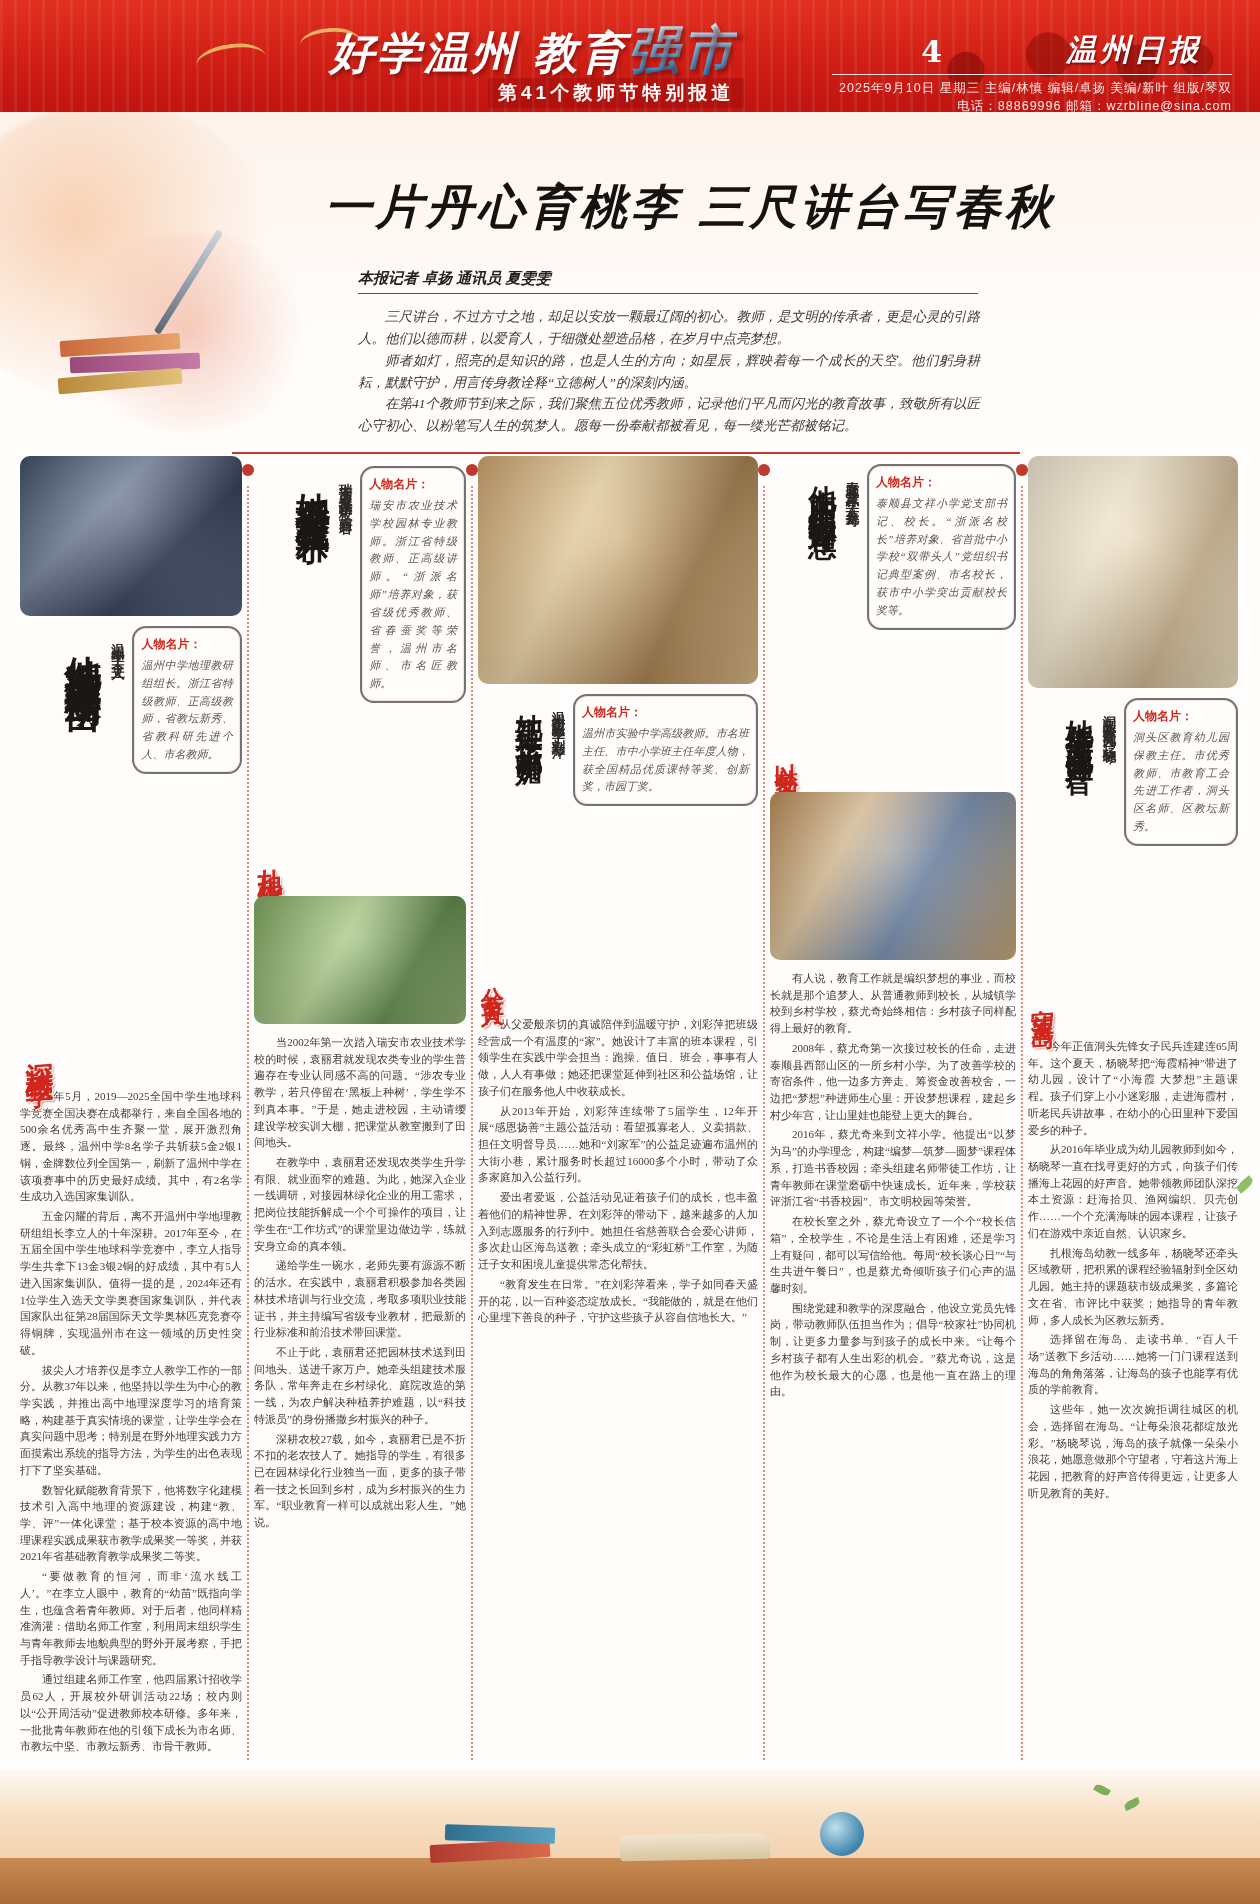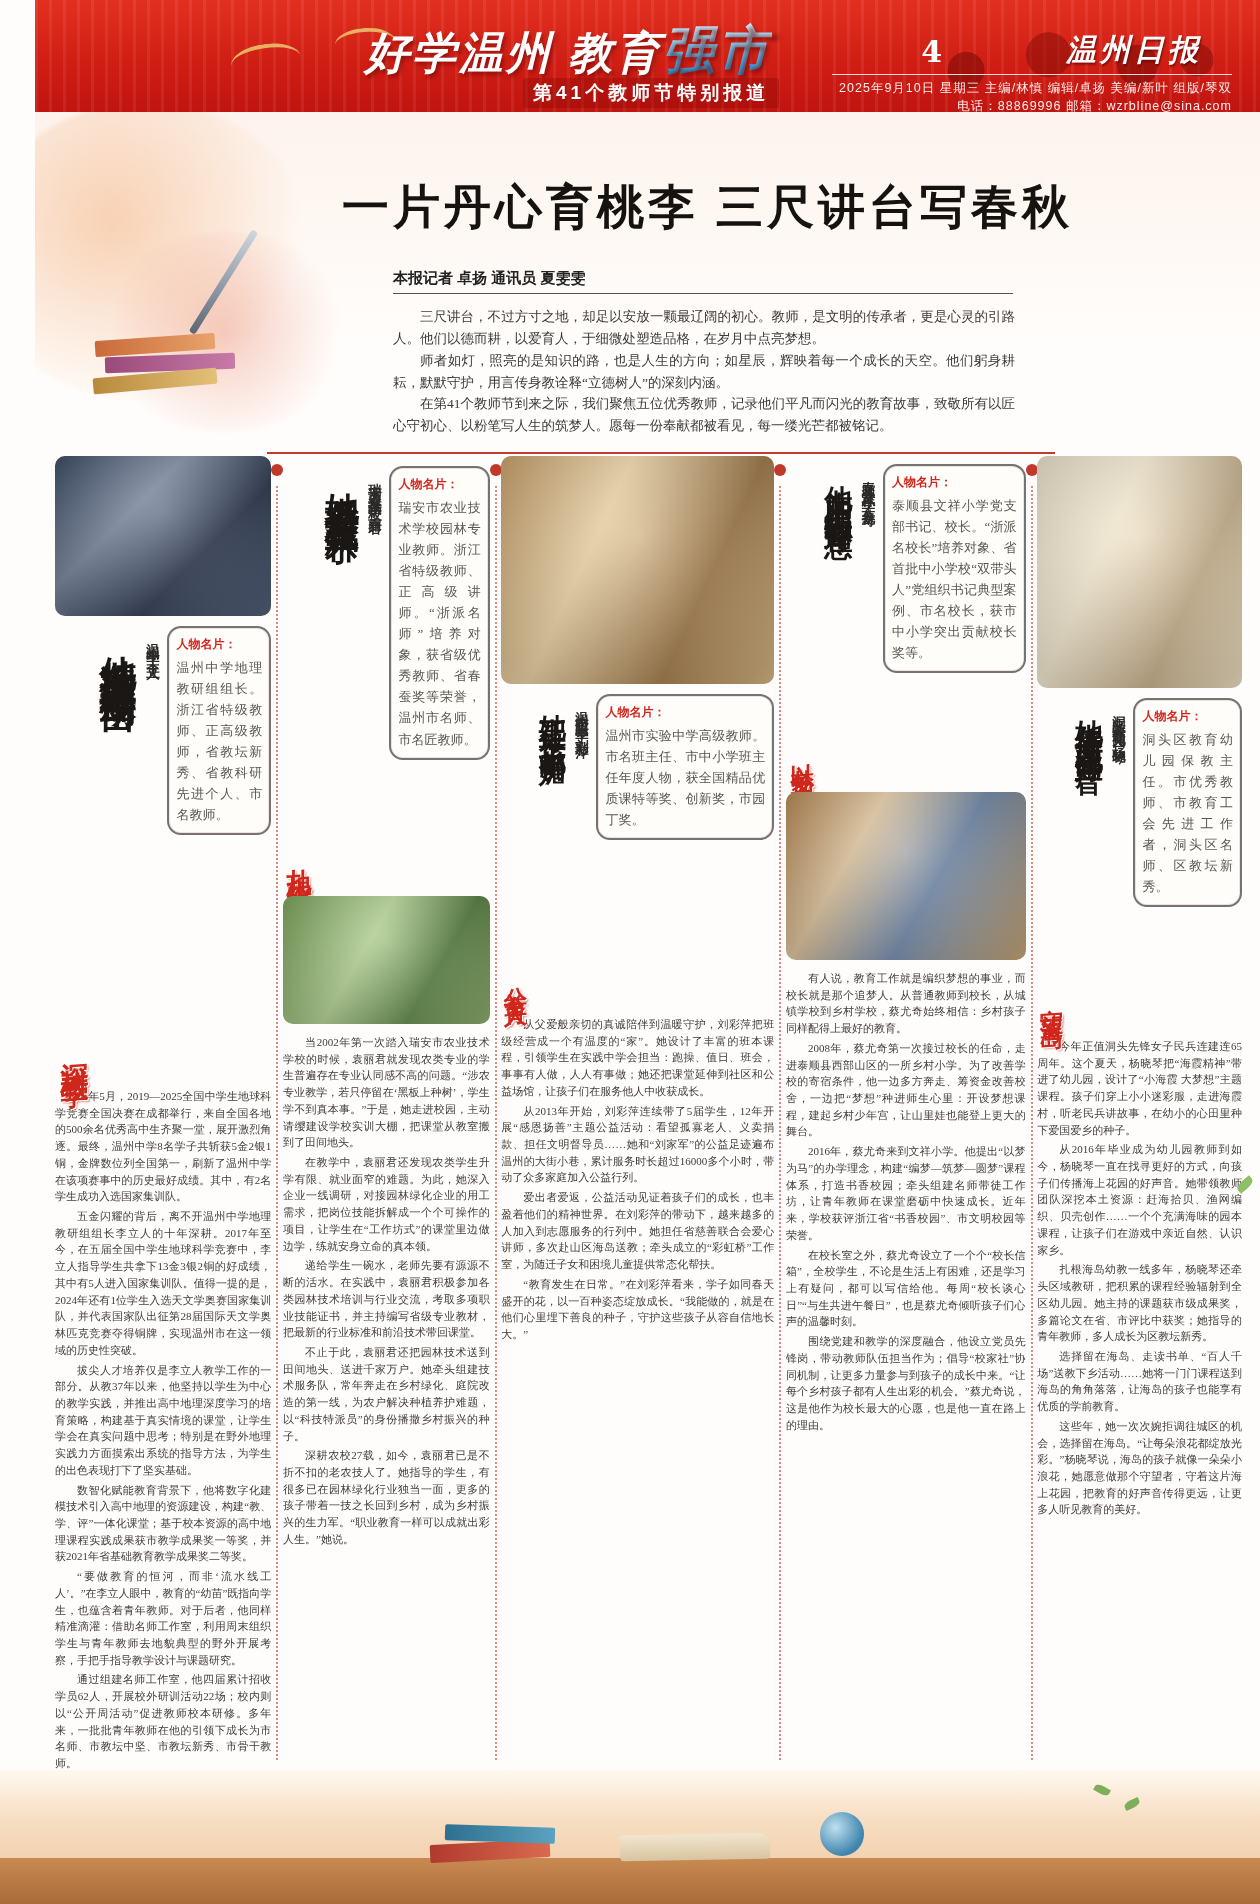--- a/index.html
+++ b/index.html
@@ -1,18 +1,18 @@
 <!DOCTYPE html>
 <html><head>
 <meta charset="utf-8">
 <style>
   * { margin:0; padding:0; box-sizing:border-box; }
   html,body { background:#e8e8e8; }
   body { font-family:"Liberation Serif","DejaVu Serif",serif; }
-  #page { width:1260px; height:1904px; margin:0 auto; background:#fffdfb; position:relative; overflow:hidden;padding-left:35px; }
+  #page { width:1260px; height:1904px; margin:0 auto; background:#fffdfb; position:relative; overflow:hidden; }
 
   
   #banner { height:112px; background:linear-gradient(180deg,#e23020 0%,#d01e14 55%,#c01410 100%); position:relative; overflow:hidden; }
   #banner .streaks { position:absolute; inset:0; background:repeating-linear-gradient(90deg,rgba(255,255,255,.07) 0 3px,rgba(0,0,0,0) 3px 14px); }
   #banner .silhouette { position:absolute; right:30px; top:8px; width:330px; height:104px; background:
      radial-gradient(circle at 20% 60%, rgba(120,10,5,.55) 0 18px, rgba(0,0,0,0) 19px),
      radial-gradient(circle at 45% 45%, rgba(130,12,6,.5) 0 22px, rgba(0,0,0,0) 23px),
      radial-gradient(circle at 72% 55%, rgba(120,10,5,.55) 0 20px, rgba(0,0,0,0) 21px),
      radial-gradient(circle at 90% 50%, rgba(130,12,6,.5) 0 16px, rgba(0,0,0,0) 17px); }
   .gold-swoosh { position:absolute; border-top:4px solid #e9c06a; border-radius:50%; opacity:.9; }
@@ -22,21 +22,21 @@
   #banner-title .blue { background:linear-gradient(180deg,#d9f3ff 5%,#7fcdf2 45%,#1f8fd0 95%); -webkit-background-clip:text; background-clip:text; color:transparent; font-size:52px; font-family:"DejaVu Serif",serif; font-weight:700; }
   #banner-sub { position:absolute; left:488px; top:78px; background:rgba(140,10,6,.35); color:#fff; font-family:"Liberation Sans",sans-serif; font-weight:700; font-size:19px; letter-spacing:4px; padding:2px 10px; border-radius:3px; }
   #banner-right { position:absolute; right:18px; top:34px; width:420px; text-align:right; color:#fff; }
   #page-no { position:absolute; right:300px; top:0; font-family:"DejaVu Serif",serif; font-size:30px; font-weight:700; color:#fff; }
   #paper-name { position:absolute; right:40px; top:-4px; font-family:"DejaVu Serif",serif; font-style:italic; font-weight:700; font-size:30px; letter-spacing:4px; color:#fff; text-shadow:1px 2px 2px rgba(80,0,0,.6); }
   #banner-line { position:absolute; right:10px; top:40px; width:400px; border-top:1px solid rgba(255,255,255,.85); }
   #dateline { position:absolute; right:10px; top:46px; font-family:"Liberation Sans",sans-serif; font-size:12.5px; letter-spacing:1px; color:#ffecec; white-space:nowrap; }
   #contact { position:absolute; right:10px; top:64px; font-family:"Liberation Sans",sans-serif; font-size:12.5px; letter-spacing:1px; color:#ffecec; }
 
   
-  #lead { position:relative; height:338px; background:linear-gradient(180deg,#fdf3ec 0%,#fffdfb 70%); overflow:hidden; }
+  #lead { position:relative; height:338px; background:linear-gradient(180deg,#fdf3ec 0%,#fffdfb 70%); overflow:hidden;font-style:italic; }
   .art-blob { position:absolute; border-radius:50%; filter:blur(2px); }
   .ab1 { left:-60px; top:-10px; width:340px; height:300px; background:radial-gradient(circle at 40% 40%, rgba(244,178,128,.55), rgba(244,178,128,0) 70%); }
   .ab2 { left:60px; top:120px; width:260px; height:200px; background:radial-gradient(circle at 50% 50%, rgba(230,120,90,.35), rgba(230,120,90,0) 70%); }
   .pen { position:absolute; left:185px; top:110px; width:7px; height:120px; background:linear-gradient(180deg,#cfd6de,#8a94a2 60%,#5d6673); transform:rotate(32deg); border-radius:3px; }
   .book { position:absolute; border-radius:2px; }
   .bk1 { left:60px; top:225px; width:120px; height:16px; background:linear-gradient(90deg,#c96a3a,#e8a36a); transform:rotate(-4deg); }
   .bk2 { left:70px; top:243px; width:130px; height:16px; background:linear-gradient(90deg,#9a4a7a,#c77aa8); transform:rotate(-2deg); }
   .bk3 { left:58px; top:261px; width:124px; height:16px; background:linear-gradient(90deg,#b8893c,#e3c178); transform:rotate(-5deg); }
   #headline { padding:64px 30px 0 150px; text-align:center; font-family:"Liberation Sans",sans-serif; font-weight:900; font-size:47px; letter-spacing:4px; color:#151210; white-space:nowrap; }
   #byline { margin:30px 0 0 358px; width:620px; font-family:"Liberation Sans",sans-serif; font-weight:700; font-size:15px; color:#222; padding-bottom:5px; border-bottom:1.5px solid #555; }
@@ -63,21 +63,21 @@
   .ph-reading { height:228px; background:linear-gradient(115deg,#caa06a,#ecd5a8 35%,#a07a4a 70%,#d8b887); }
   .ph-library { height:168px; background:linear-gradient(120deg,#b98a55,#e3c9a2 30%,#6f87a8 60%,#c9a877); }
   .ph-kinder { height:232px; background:linear-gradient(115deg,#e8ddc8,#f7ecd4 35%,#c9b28e 70%,#efe2c4); }
 
   .head-zone { display:flex; gap:6px; margin-bottom:10px; }
   .vlabel { writing-mode:vertical-rl; font-family:"Liberation Sans",sans-serif; font-weight:900; color:#d0271d; letter-spacing:6px; transform:skewY(-4deg); align-self:flex-end; margin-bottom:14px; text-shadow:1px 1px 0 #fff, 2px 2px 2px rgba(150,20,10,.35); }
   .vheadline { writing-mode:vertical-rl; font-family:"DejaVu Serif",serif; font-weight:900; color:#1a1714; letter-spacing:5px; line-height:1.04; }
   .vschool { writing-mode:vertical-rl; font-family:"Liberation Sans",sans-serif; font-size:13.5px; font-weight:700; color:#2c2a28; letter-spacing:3px; margin-top:6px; }
   .infobox { flex:1; min-width:88px; border:2px solid #737373; border-radius:14px; background:#fffdfa; padding:8px 7px; align-self:flex-start; box-shadow:inset 0 0 0 1px rgba(184,68,58,.15); }
   .infobox .tt { font-family:"Liberation Sans",sans-serif; font-weight:900; font-size:12px; color:#d0271d; margin-bottom:4px; }
-  .infobox .tx { font-size:13px; line-height:1.62; color:#5a564f; text-align:justify; }
+  .infobox .tx { font-size:11px; line-height:1.62; color:#5a564f; text-align:justify;font-style:italic; }
 
   .body-text { }
   .body-text p.para { font-size:11px; line-height:1.52; color:#403c38; text-align:justify; text-indent:2em; margin-bottom:3px; }
 
   .z1 { height:452px; } .z1 .vheadline { font-size:37px; } .z1 .vlabel { font-size:28px; }
   .z2 { height:420px; } .z2 .vheadline { font-size:34px; } .z2 .vlabel { font-size:26px; }
   .z3 { height:312px; } .z3 .vheadline { font-size:27px; } .z3 .vlabel { font-size:23px; }
   .z4 { height:318px; } .z4 .vheadline { font-size:28px; } .z4 .vlabel { font-size:24px; }
   .z5 { height:330px; } .z5 .vheadline { font-size:28px; } .z5 .vlabel { font-size:23px; }
 

